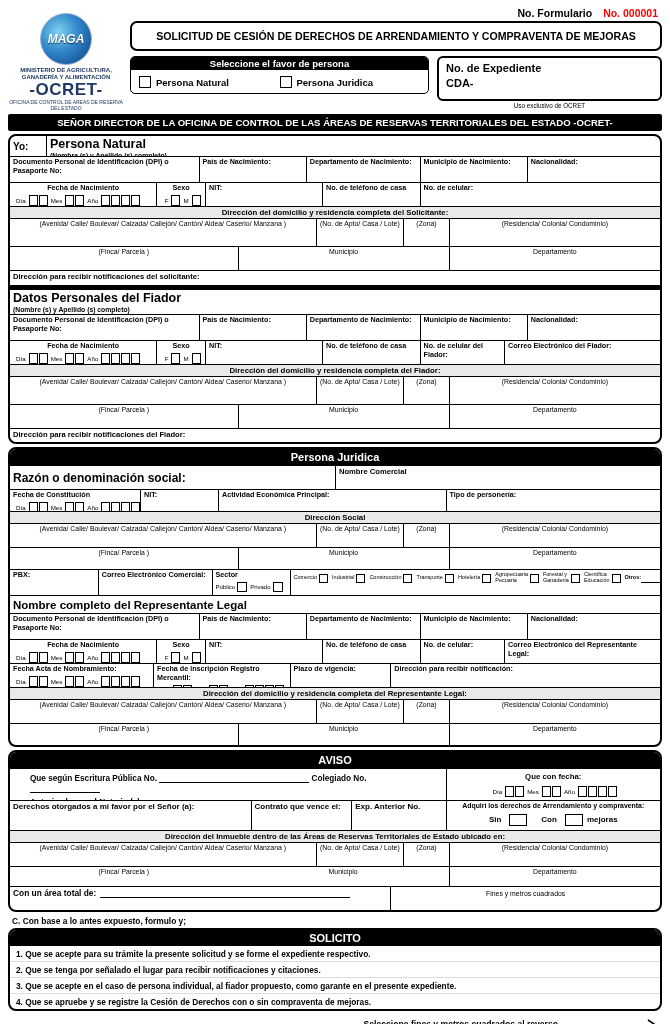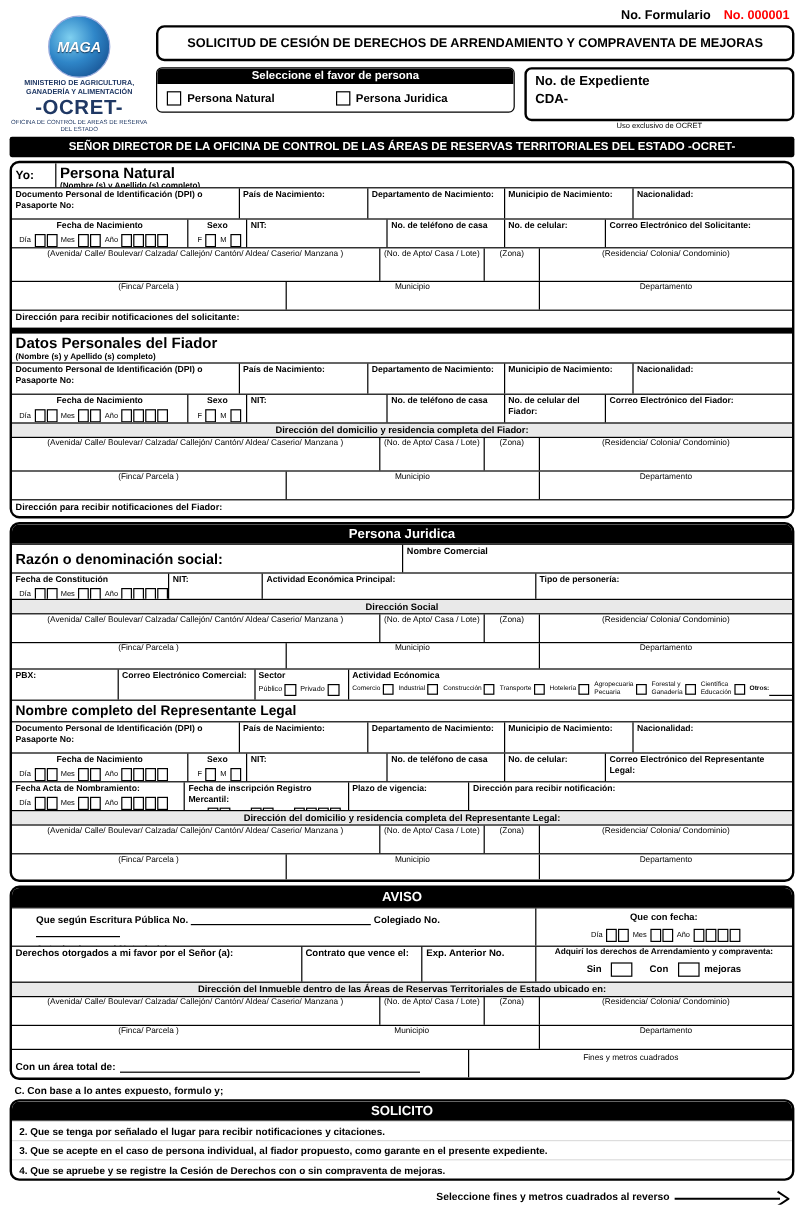--- a/index.html
+++ b/index.html
@@ -185,24 +185,22 @@
       </div>
       <div class="cell" style="width:18%">
           <span class="lbl">NIT:</span>
         </div>
       <div class="cell" style="width:15%">
           <span class="lbl">No. de teléfono de casa</span>
         </div>
       <div class="cell" style="width:13%">
           <span class="lbl">No. de celular:</span>
         </div>
-      <div class="cell" style="width:24%">
-          <span class="lbl">Correo Electrónico del Solicitante:</span>
-        </div>
-    </div>
+    </div>
+    <div class="bar-gray">Dirección del domicilio y residencia completa del Solicitante:</div>
 
     <div class="row hE">
       <div class="cell" style="width:47%">
           <span class="plbl">(Avenida/ Calle/ Boulevar/ Calzada/ Callejón/ Cantón/ Aldea/ Caserio/ Manzana )</span>
         </div>
       <div class="cell" style="width:13.5%">
           <span class="plbl">(No. de Apto/ Casa / Lote)</span>
         </div>
       <div class="cell" style="width:7%">
           <span class="plbl">(Zona)</span>
@@ -398,21 +396,20 @@
       <div class="cell" style="width:12%">
         <span class="lbl" style="text-align:left">Sector</span>
         <span class="dgrp" style="font-size:6px">
           <span>Público</span>
             <span class="cbs" style="margin:0 3px 0 2px"></span>
           <span>Privado</span>
             <span class="cbs" style="margin-left:2px"></span>
         </span>
       </div>
       <div class="cell" style="width:57%">
-        <span class="lbl">Actividad Ecónomica</span>
         <span class="acts">
           <span class="act">
               <span class="txt">Comercio</span>
               <span class="cbs"></span>
             </span>
           <span class="act">
               <span class="txt">Industrial</span>
               <span class="cbs"></span>
             </span>
           <span class="act">
@@ -648,33 +645,34 @@
           <span class="plbl">(Finca/ Parcela )</span>
         </div>
       <div class="cell" style="width:32.5%; border-left:none">
           <span class="plbl">Municipio</span>
         </div>
       <div class="cell" style="width:32.5%">
           <span class="plbl">Departamento</span>
         </div>
     </div>
     <div class="row a-area">
-      <div class="cell" style="width:58.5%; border-left:none; display:flex; align-items:flex-end; padding-bottom:4px;">
+      <div class="cell" style="width:58.5%; border-left:none; display:flex; padding-bottom:4px;">
         <span class="bold" style="font-size:8.4px">Con un área total de:</span>
         <span class="blank" style="width:250px; margin-left:4px;"></span>
       </div>
       <div class="cell" style="width:41.5%">
           <span class="plbl" style="margin-top:2px">Fines y metros cuadrados</span>
         </div>
     </div>
   </div>
 
   <div class="intro-line">C. Con base a lo antes expuesto, formulo y;</div>
   <div class="block" style="margin-top:1px">
     <div class="bar-black" style="border-top:none">SOLICITO</div>
+    <div class="sol-item first">1. Que se acepte para su trámite la presente solicitud y se forme el expediente respectivo.</div>
     <div class="sol-item">2. Que se tenga por señalado el lugar para recibir notificaciones y citaciones.</div>
     <div class="sol-item">3. Que se acepte en el caso de persona individual, al fiador propuesto, como garante en el presente expediente.</div>
     <div class="sol-item">4. Que se apruebe y se registre la Cesión de Derechos con o sin compraventa de mejoras.</div>
   </div>
 
   <div class="reverso">
     <span>Seleccione fines y metros cuadrados al reverso</span>
     <svg class="arrow-svg" width="96" height="14" viewBox="0 0 96 14">
       <line x1="0" y1="9" x2="88" y2="9" stroke="#000" stroke-width="1.6"></line>
       <path d="M86 3 L95 9 L86 15" fill="none" stroke="#000" stroke-width="1.6"></path>

